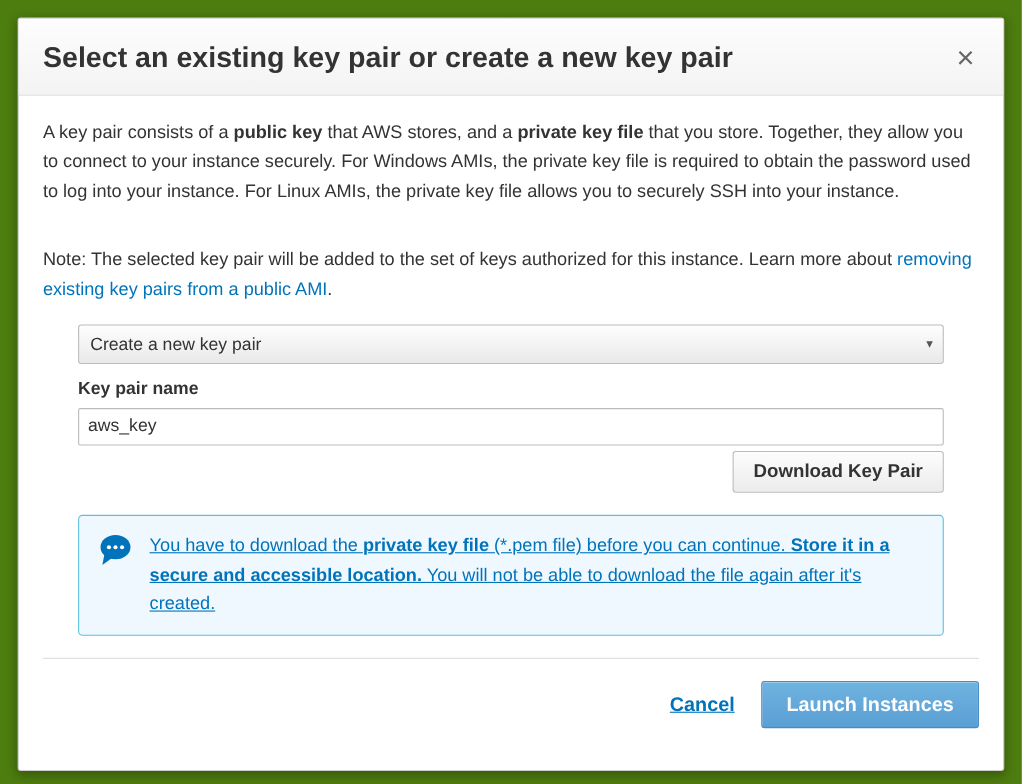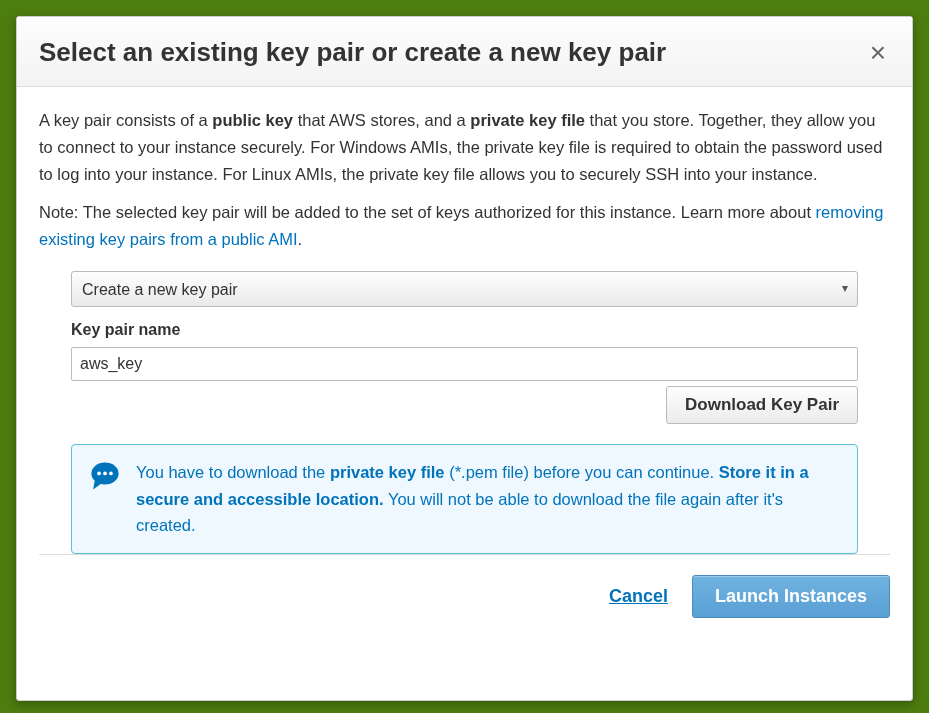--- a/index.html
+++ b/index.html
@@ -57,21 +57,21 @@
     }
     .modal-body {
       padding: 20px 22px 10px 22px;
       flex: 1;
       overflow: auto;
       color: #333;
       font-size: 16.5px;
       line-height: 1.65;
     }
     .desc {
-      margin-bottom: 10px;
+      margin-bottom: 34px;
     }
     .desc b {
       font-weight: bold;
     }
     .note {
       margin-bottom: 18px;
     }
     .note a {
       color: #0073bb;
       text-decoration: none;
@@ -141,20 +141,22 @@
     .info-box {
       border: 1px solid #5bc0de;
       border-radius: 4px;
       background: #f0f8ff;
       padding: 14px 16px 14px 16px;
       display: flex;
       gap: 14px;
       color: #0073bb;
       font-size: 16.5px;
       line-height: 1.6;
+      margin-bottom: 20px;
+      text-decoration: underline;
     }
     .info-icon-wrap {
       flex-shrink: 0;
     }
     .info-icon {
       width: 34px;
       height: 34px;
     }
     .info-text b {
       font-weight: bold;

